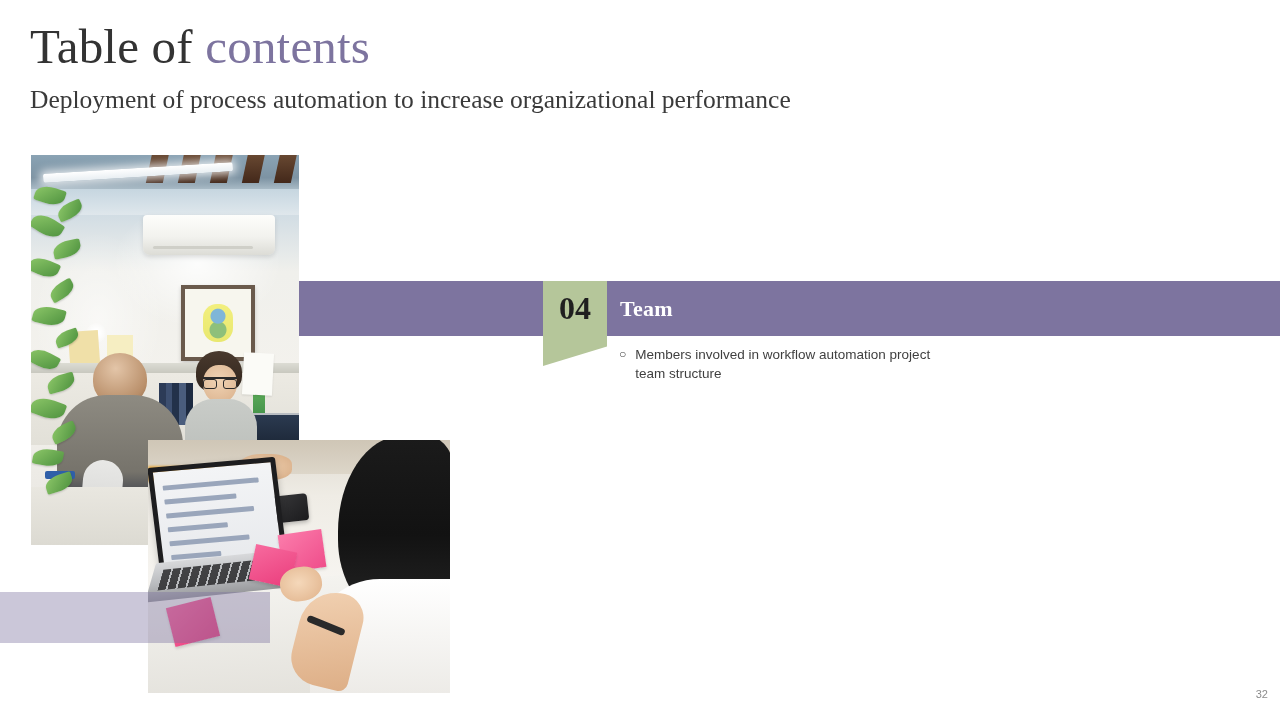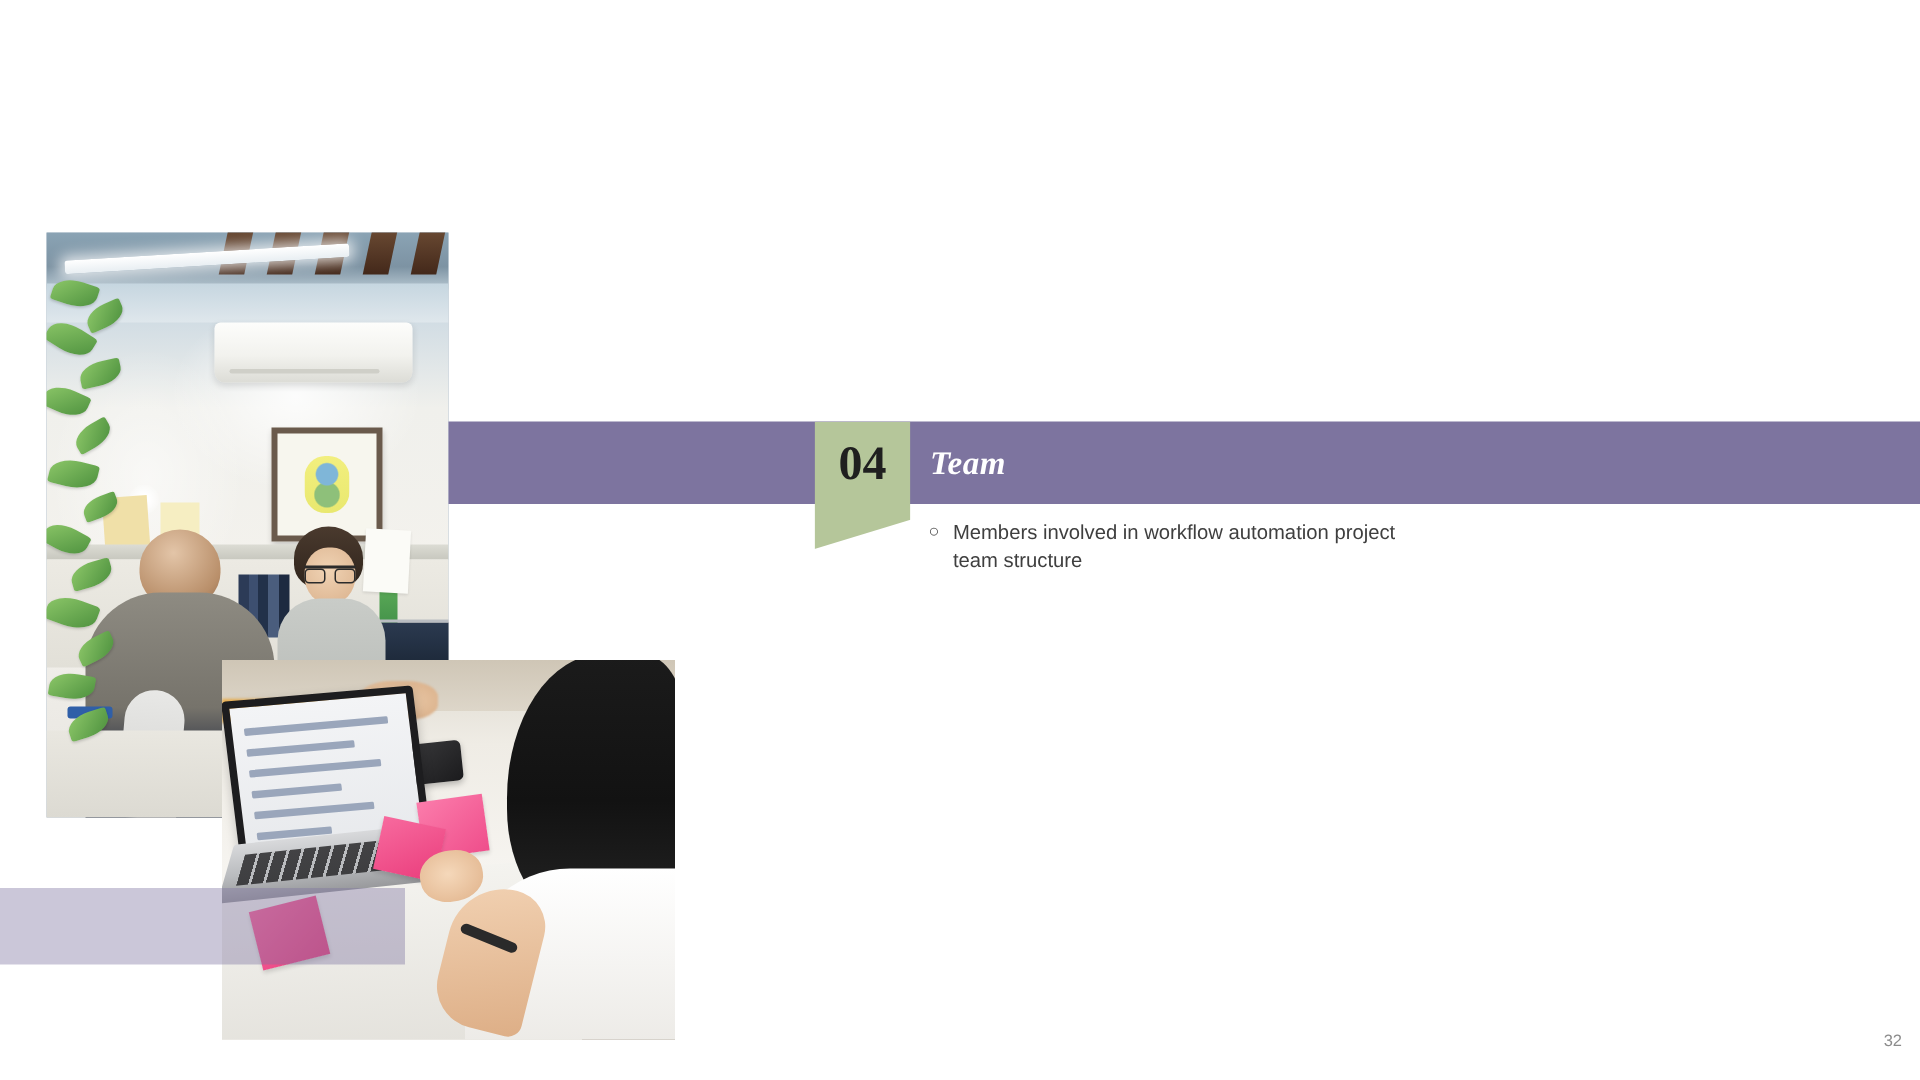--- a/index.html
+++ b/index.html
@@ -311,21 +311,20 @@
     left: 620px;
     top: 281px;
     height: 55px;
     display: flex;
     align-items: center;
     font-family: "Liberation Serif", serif;
     font-weight: bold;
     font-size: 22px;
     color: #ffffff;
     letter-spacing: 0.3px;
-    font-style: italic;
   }
   .bullet-row {
     position: absolute;
     left: 619px;
     top: 345px;
     width: 330px;
     display: flex;
     align-items: flex-start;
     gap: 9px;
   }
@@ -349,20 +348,25 @@
     font-family: "Liberation Sans", sans-serif;
     font-size: 11px;
     color: #8c8c8c;
   }
 </style>
 </head>
 <body>
 
 <div class="slide">
 
+  <div class="title">
+    <span class="t-dark">Table of</span>
+    <span class="t-accent">contents</span>
+  </div>
+  <div class="subtitle">Deployment of process automation to increase organizational performance</div>
 
   <div class="photo1">
     <div class="p1-wall"></div>
     <div class="p1-ceil">
       <div class="p1-beam" style="left:118px"></div>
       <div class="p1-beam" style="left:150px"></div>
       <div class="p1-beam" style="left:182px"></div>
       <div class="p1-beam" style="left:214px"></div>
       <div class="p1-beam" style="left:246px"></div>
     </div>

